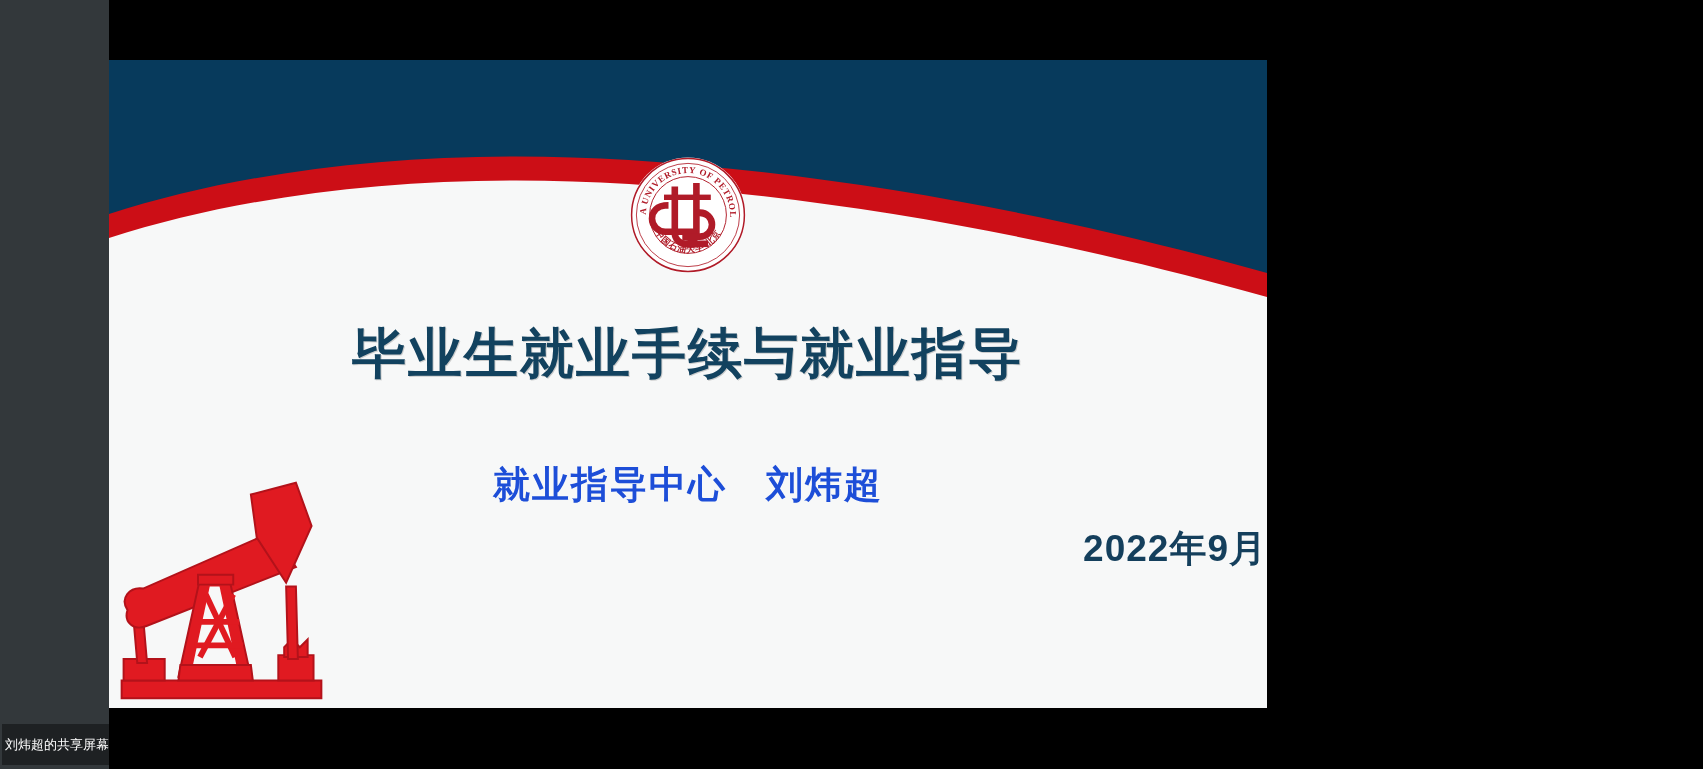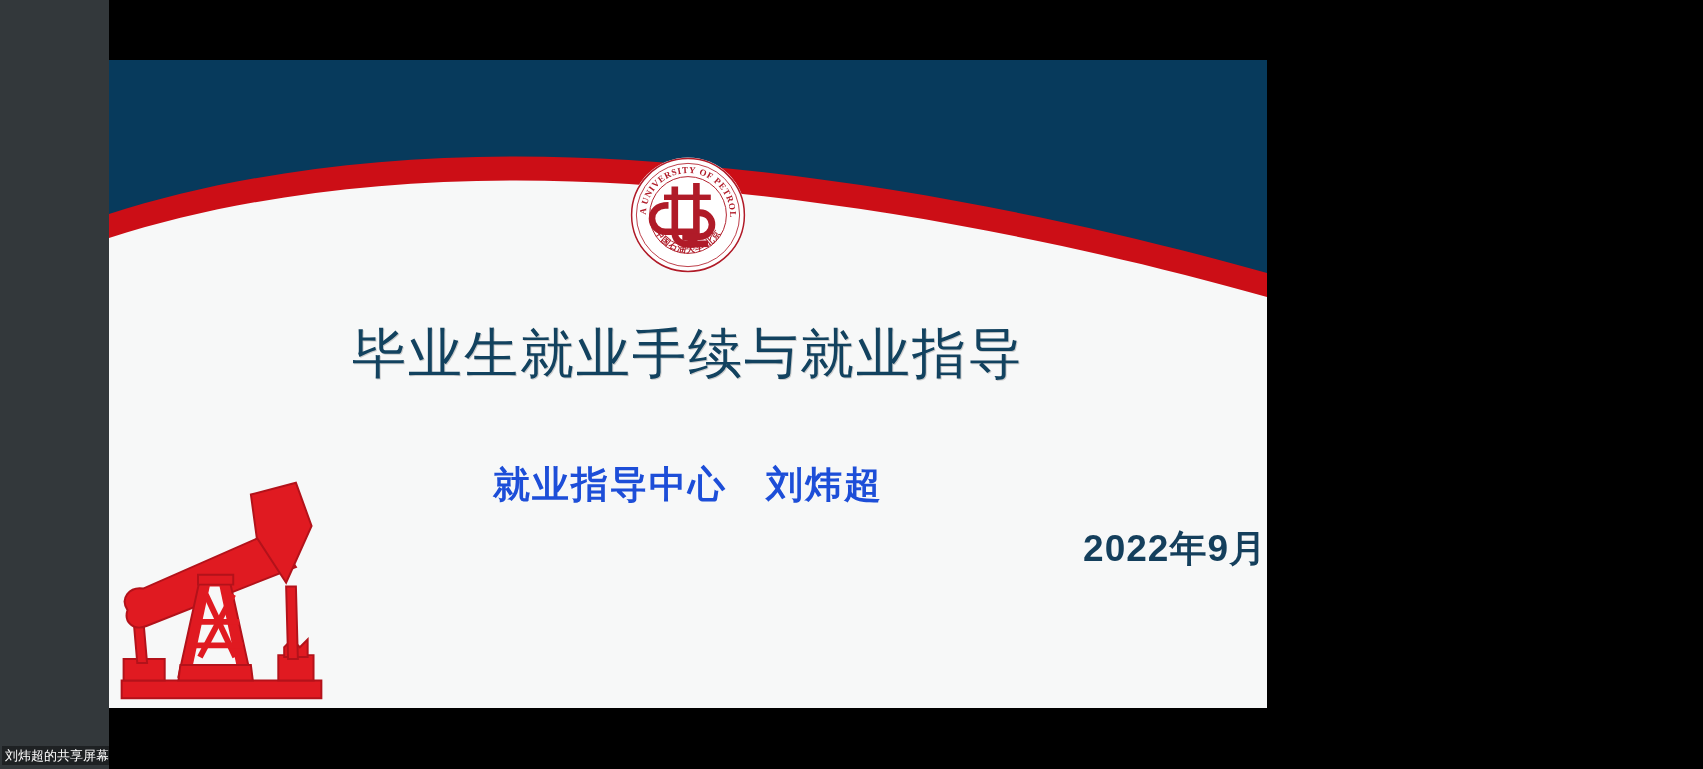--- a/index.html
+++ b/index.html
@@ -23,33 +23,33 @@
       background:#f7f8f8;overflow:hidden;}
 
   .slide-curve{position:absolute;left:0;top:0;width:100%;height:100%;}
 
   
   .seal{position:absolute;left:50%;top:95px;transform:translateX(-50%);
       width:120px;height:120px;}
 
   
   .slide-title{position:absolute;left:0;right:0;top:258px;text-align:center;
-      font-size:54px;font-weight:normal;color:#12425f;letter-spacing:2px;
+      font-size:54px;font-weight:bold;color:#12425f;letter-spacing:2px;
       text-shadow:1px 1px 0 rgba(0,0,0,.18);}
   .slide-sub{position:absolute;left:0;right:0;top:400px;text-align:center;
       font-size:37px;font-weight:bold;color:#1d4ed8;letter-spacing:2px;}
   .slide-date{position:absolute;left:0;right:0;top:464px;text-align:right;
       font-size:37px;font-weight:bold;color:#143f5c;letter-spacing:1px;}
 
   
   .pumpjack{position:absolute;left:-5px;bottom:0;width:235px;height:235px;}
 
   
   .share-label{position:absolute;left:2px;bottom:4px;color:#fff;font-size:13px;
-      background:rgba(0,0,0,.4);padding:1px 3px;line-height:17px;}
+      background:rgba(0,0,0,.4);padding:12px 3px;line-height:17px;}
 </style>
 </head>
 <body>
 
 <div class="app">
 
   <div class="gutter-left"></div>
 
   <div class="stage"></div>
 

